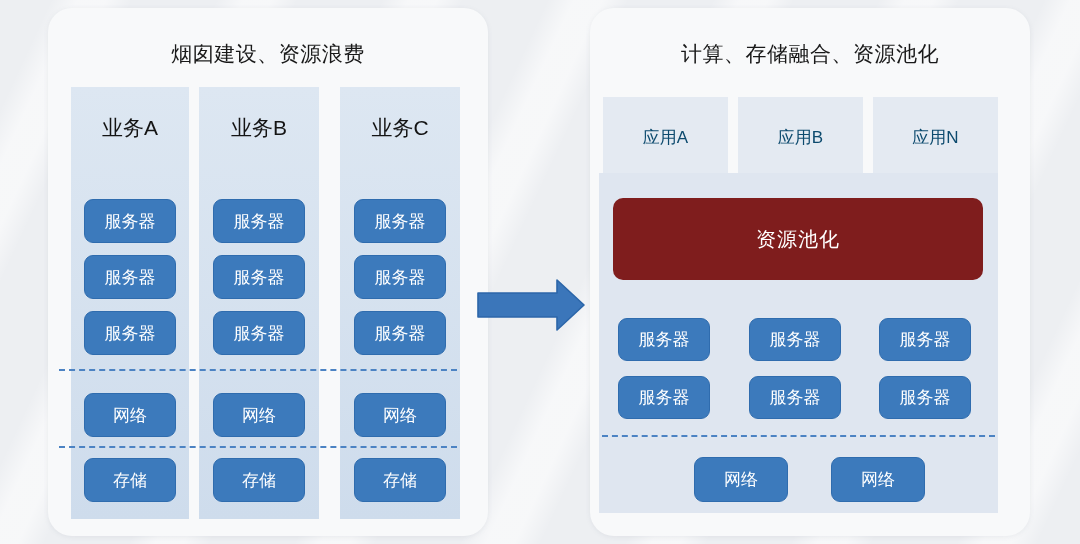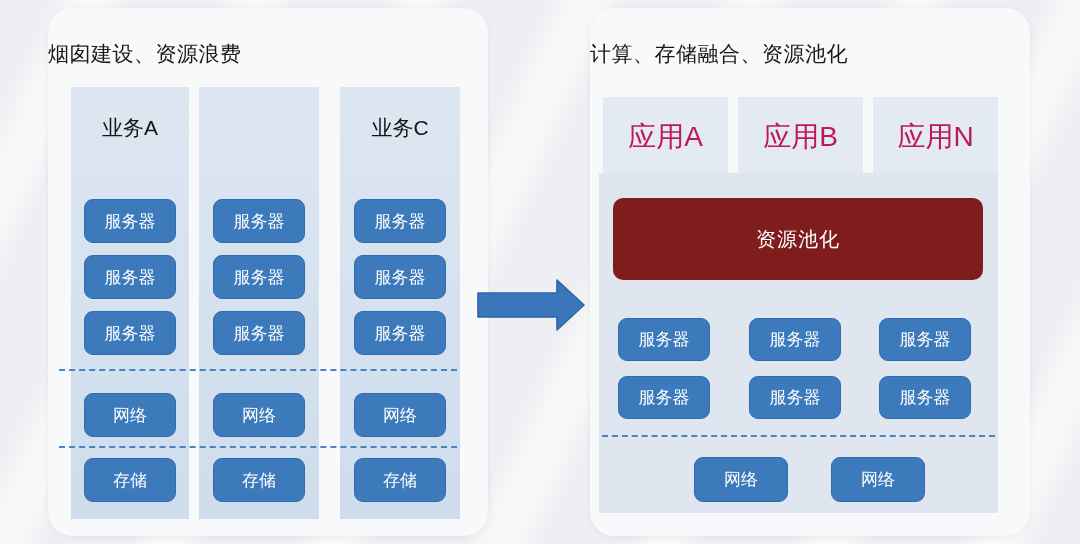--- a/index.html
+++ b/index.html
@@ -16,21 +16,21 @@
       rgba(255,255,255,0) 120px, rgba(255,255,255,0) 150px);
   }
   .panel{
     position:absolute;top:8px;width:440px;height:528px;
     background:#f8f9fa;border-radius:24px;
     box-shadow:0 1px 5px rgba(110,120,135,0.10);
   }
   #left-panel{left:48px;}
   #right-panel{left:590px;}
   .panel-title{
-    position:absolute;top:32px;left:0;right:0;
+    position:absolute;top:32px;left:0;right:0;text-align:center;
     font-size:21px;color:#191919;letter-spacing:0.5px;white-space:nowrap;
   }
   
   .biz-column{
     position:absolute;top:79px;height:432px;
     background:linear-gradient(180deg,#dde7f2 0%,#cedcec 100%);
   }
   .col-a{left:23px;width:118px;}
   .col-b{left:151px;width:120px;}
   .col-c{left:292px;width:120px;}
@@ -49,21 +49,21 @@
   .srv1{top:112px;} .srv2{top:168px;} .srv3{top:224px;}
   .net-l{top:306px;} .sto-l{top:371px;}
   .dash{
     position:absolute;height:0;border-top:2px dashed #4c83c3;
   }
   .dash-left{left:11px;width:398px;}
   .dash-l1{top:361px;} .dash-l2{top:438px;}
   
   .app-box{
     position:absolute;top:89px;width:125px;height:80px;
-    background:#e4eaf2;color:#be185d;font-size:28px;
+    background:#e4eaf2;color:#0c4a6e;font-size:17px;
     display:flex;align-items:center;justify-content:center;
   }
   .app-a{left:13px;} .app-b{left:148px;} .app-n{left:283px;}
   .pool-container{
     position:absolute;left:9px;top:165px;width:399px;height:340px;
     background:#dfe6f0;
   }
   .pool-green{
     position:absolute;left:14px;top:25px;width:370px;height:82px;
     background:#7f1d1d;border-radius:10px;
@@ -94,20 +94,21 @@
   <div class="biz-column col-a">
     <div class="biz-header">业务A</div>
     <div class="btn srv1">服务器</div>
     <div class="btn srv2">服务器</div>
     <div class="btn srv3">服务器</div>
     <div class="btn net-l">网络</div>
     <div class="btn sto-l">存储</div>
   </div>
 
   <div class="biz-column col-b">
+    <div class="biz-header">业务B</div>
     <div class="btn srv1">服务器</div>
     <div class="btn srv2">服务器</div>
     <div class="btn srv3">服务器</div>
     <div class="btn net-l">网络</div>
     <div class="btn sto-l">存储</div>
   </div>
 
   <div class="biz-column col-c">
     <div class="biz-header">业务C</div>
     <div class="btn srv1">服务器</div>

